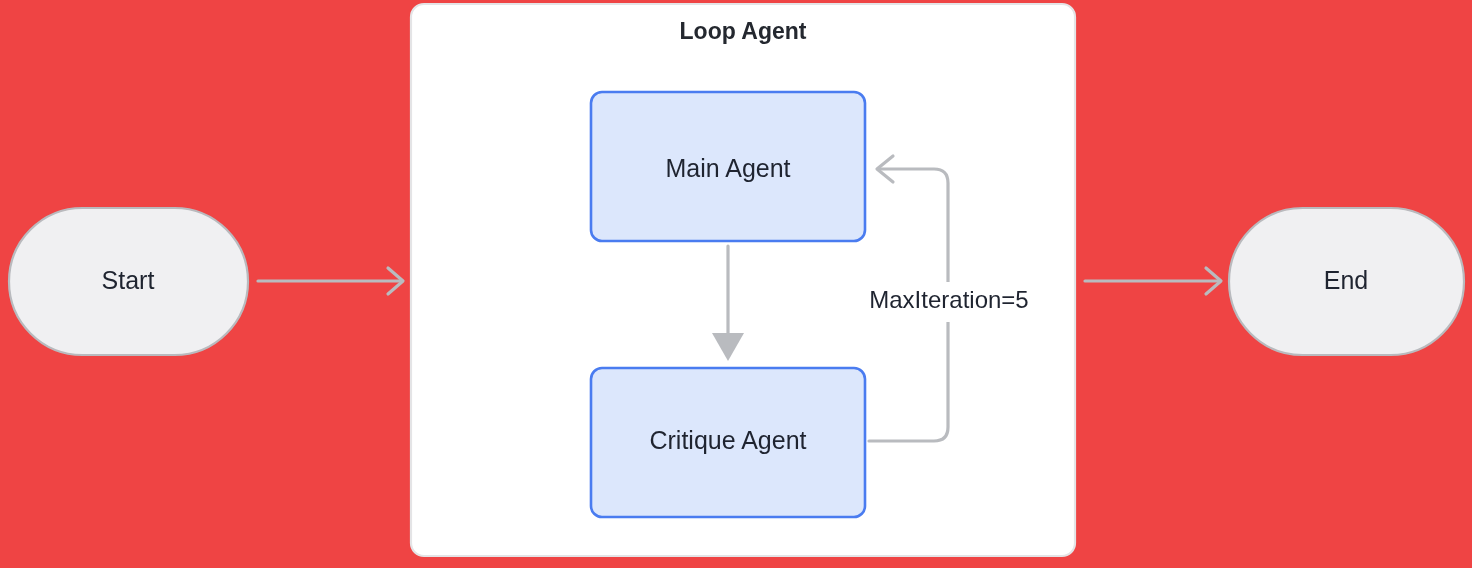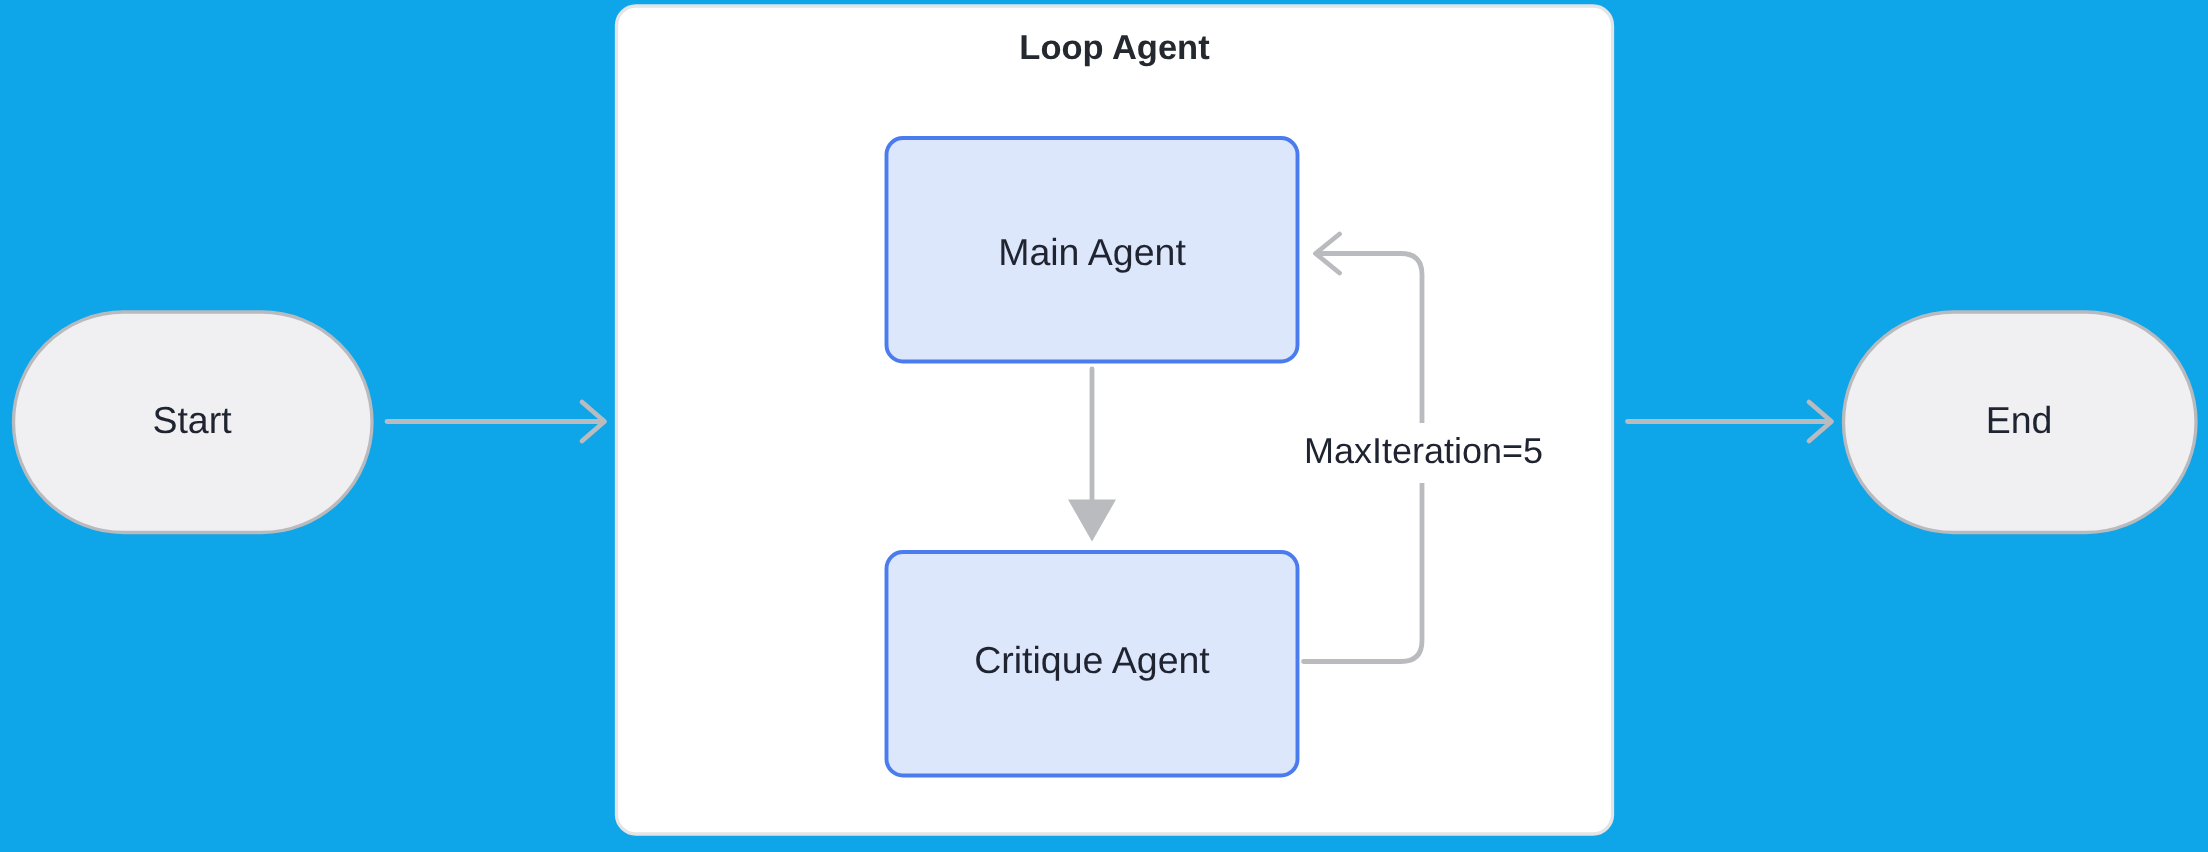--- a/index.html
+++ b/index.html
@@ -10,21 +10,21 @@
   body {
     width: 1472px;
     height: 568px;
     font-family: "Liberation Sans", sans-serif;
     overflow: hidden;
   }
   #canvas {
     position: relative;
     width: 1472px;
     height: 568px;
-    background: #0ea5e9;
+    background: #ef4444;
   }
   #diagram-svg {
     position: absolute;
     top: 0;
     left: 0;
     width: 1472px;
     height: 568px;
   }
   .node-label {
     font-family: "Liberation Sans", sans-serif;

